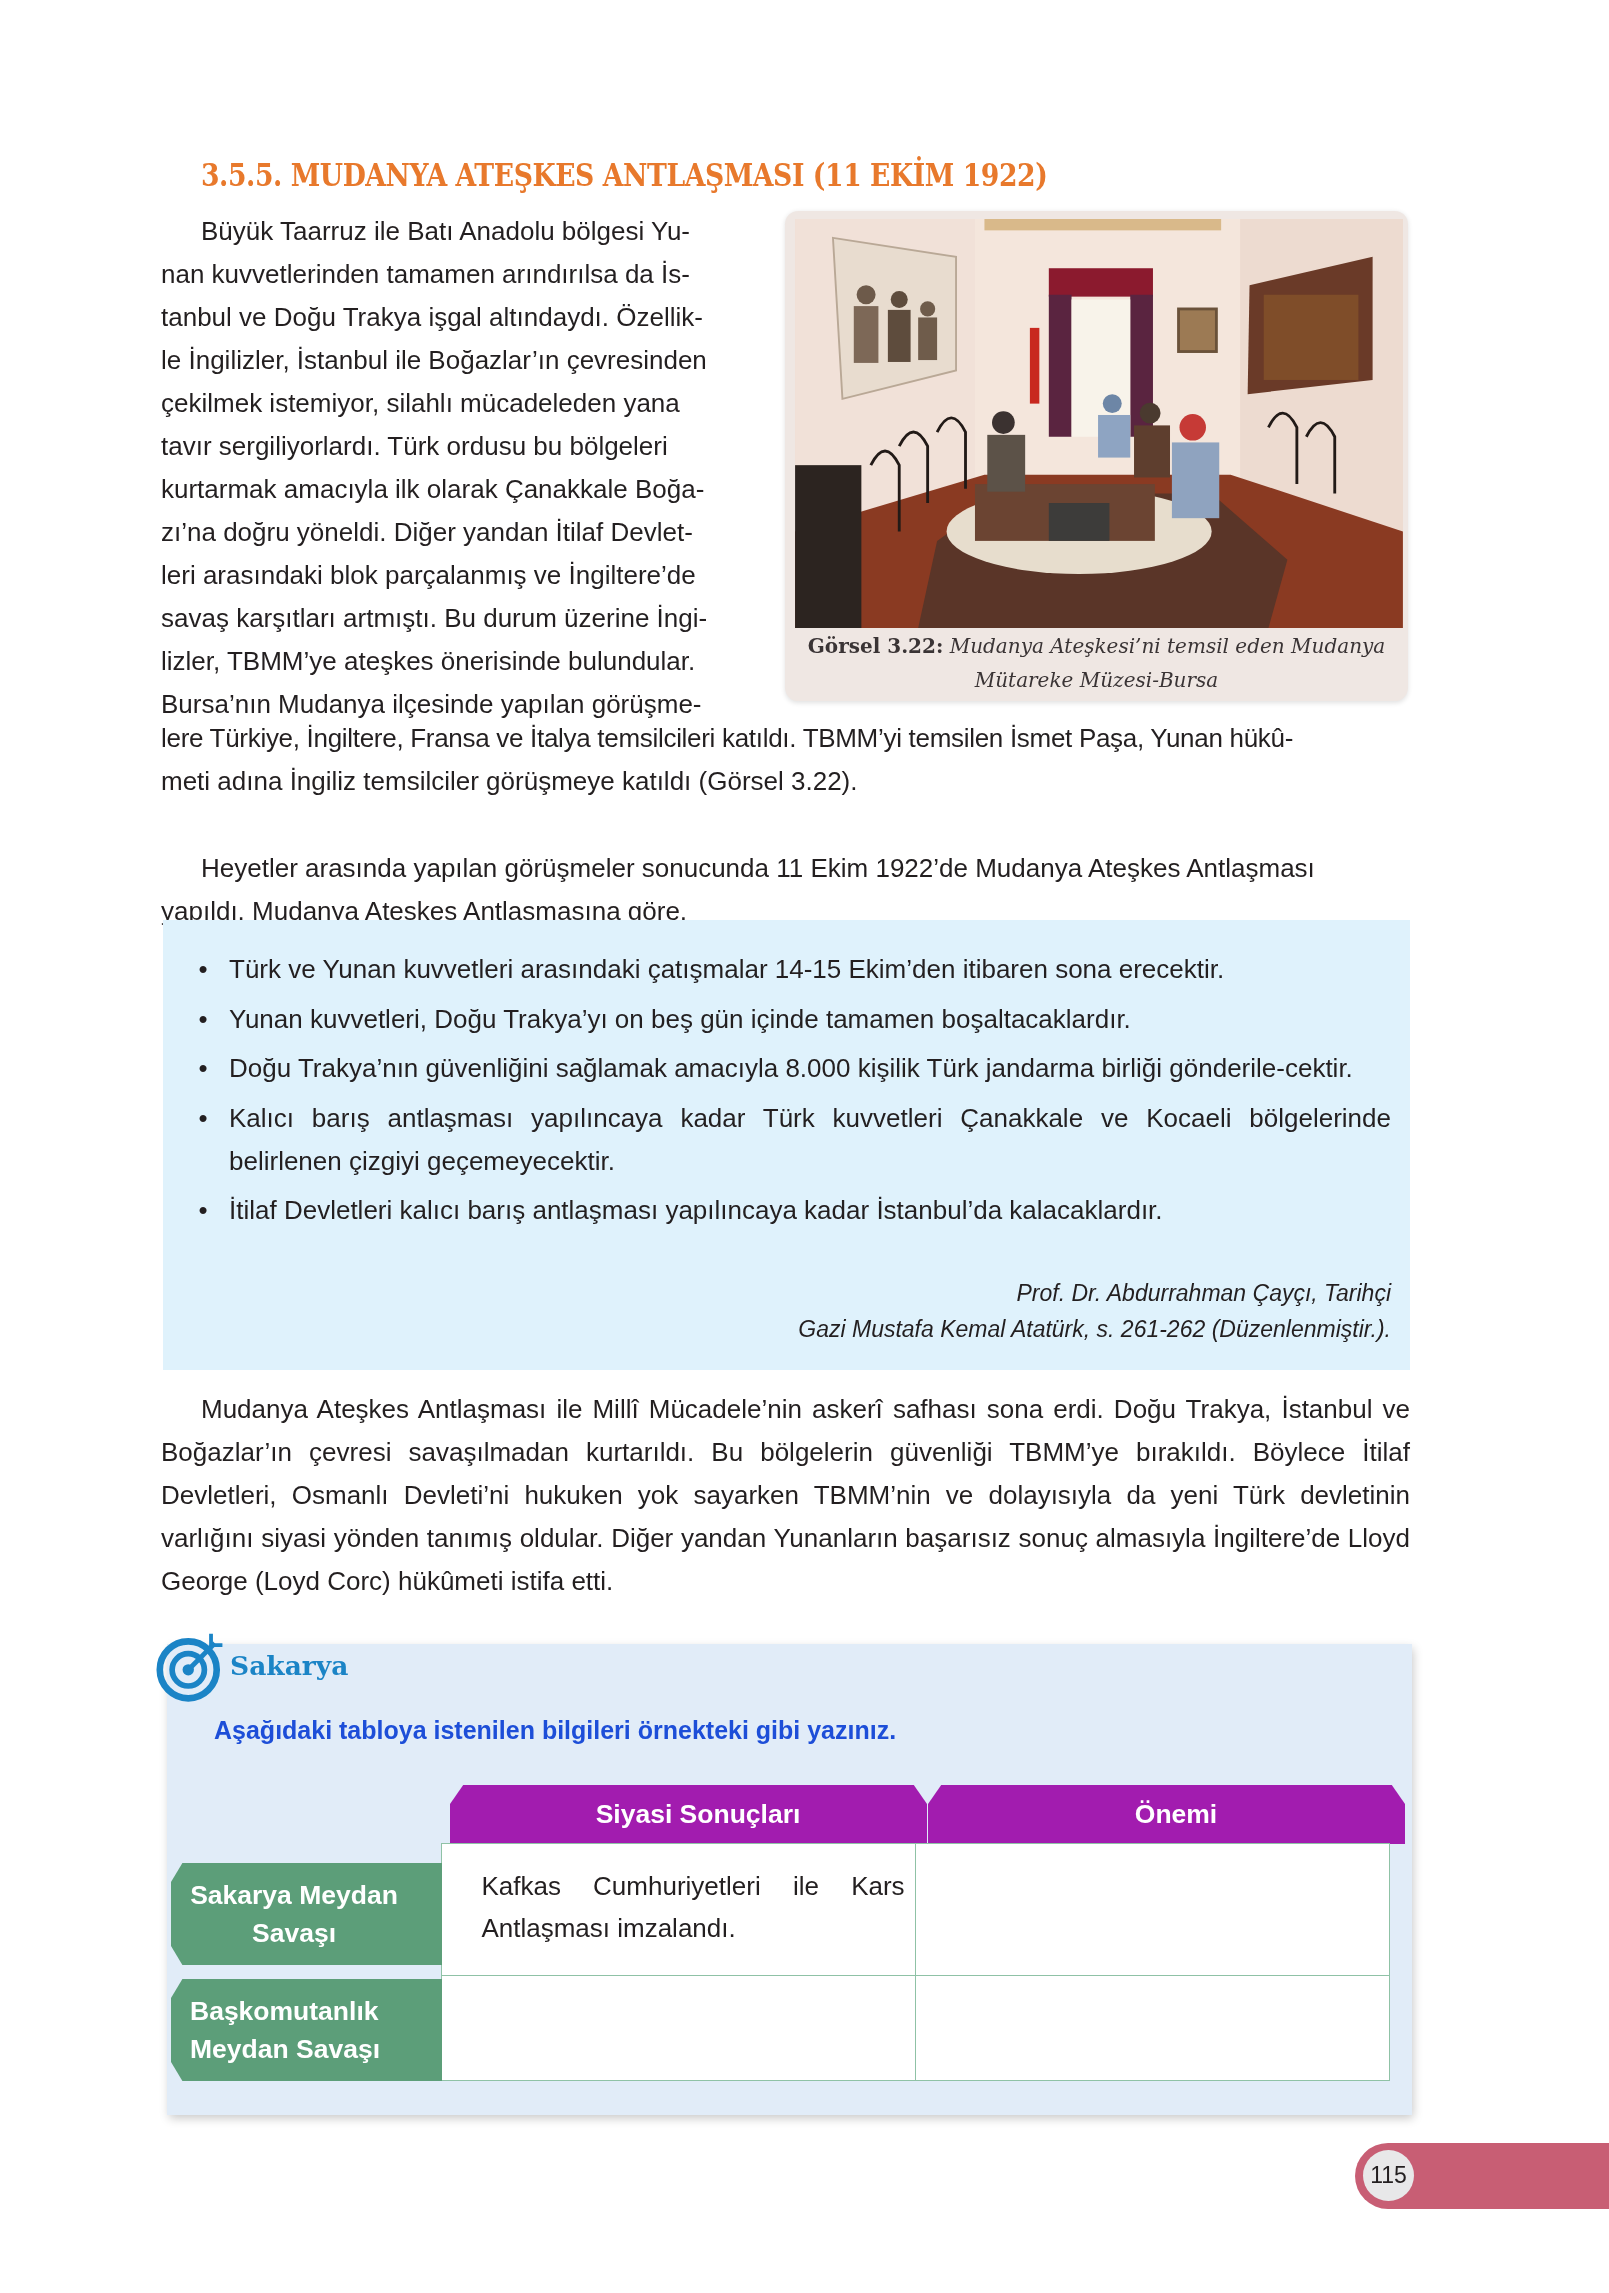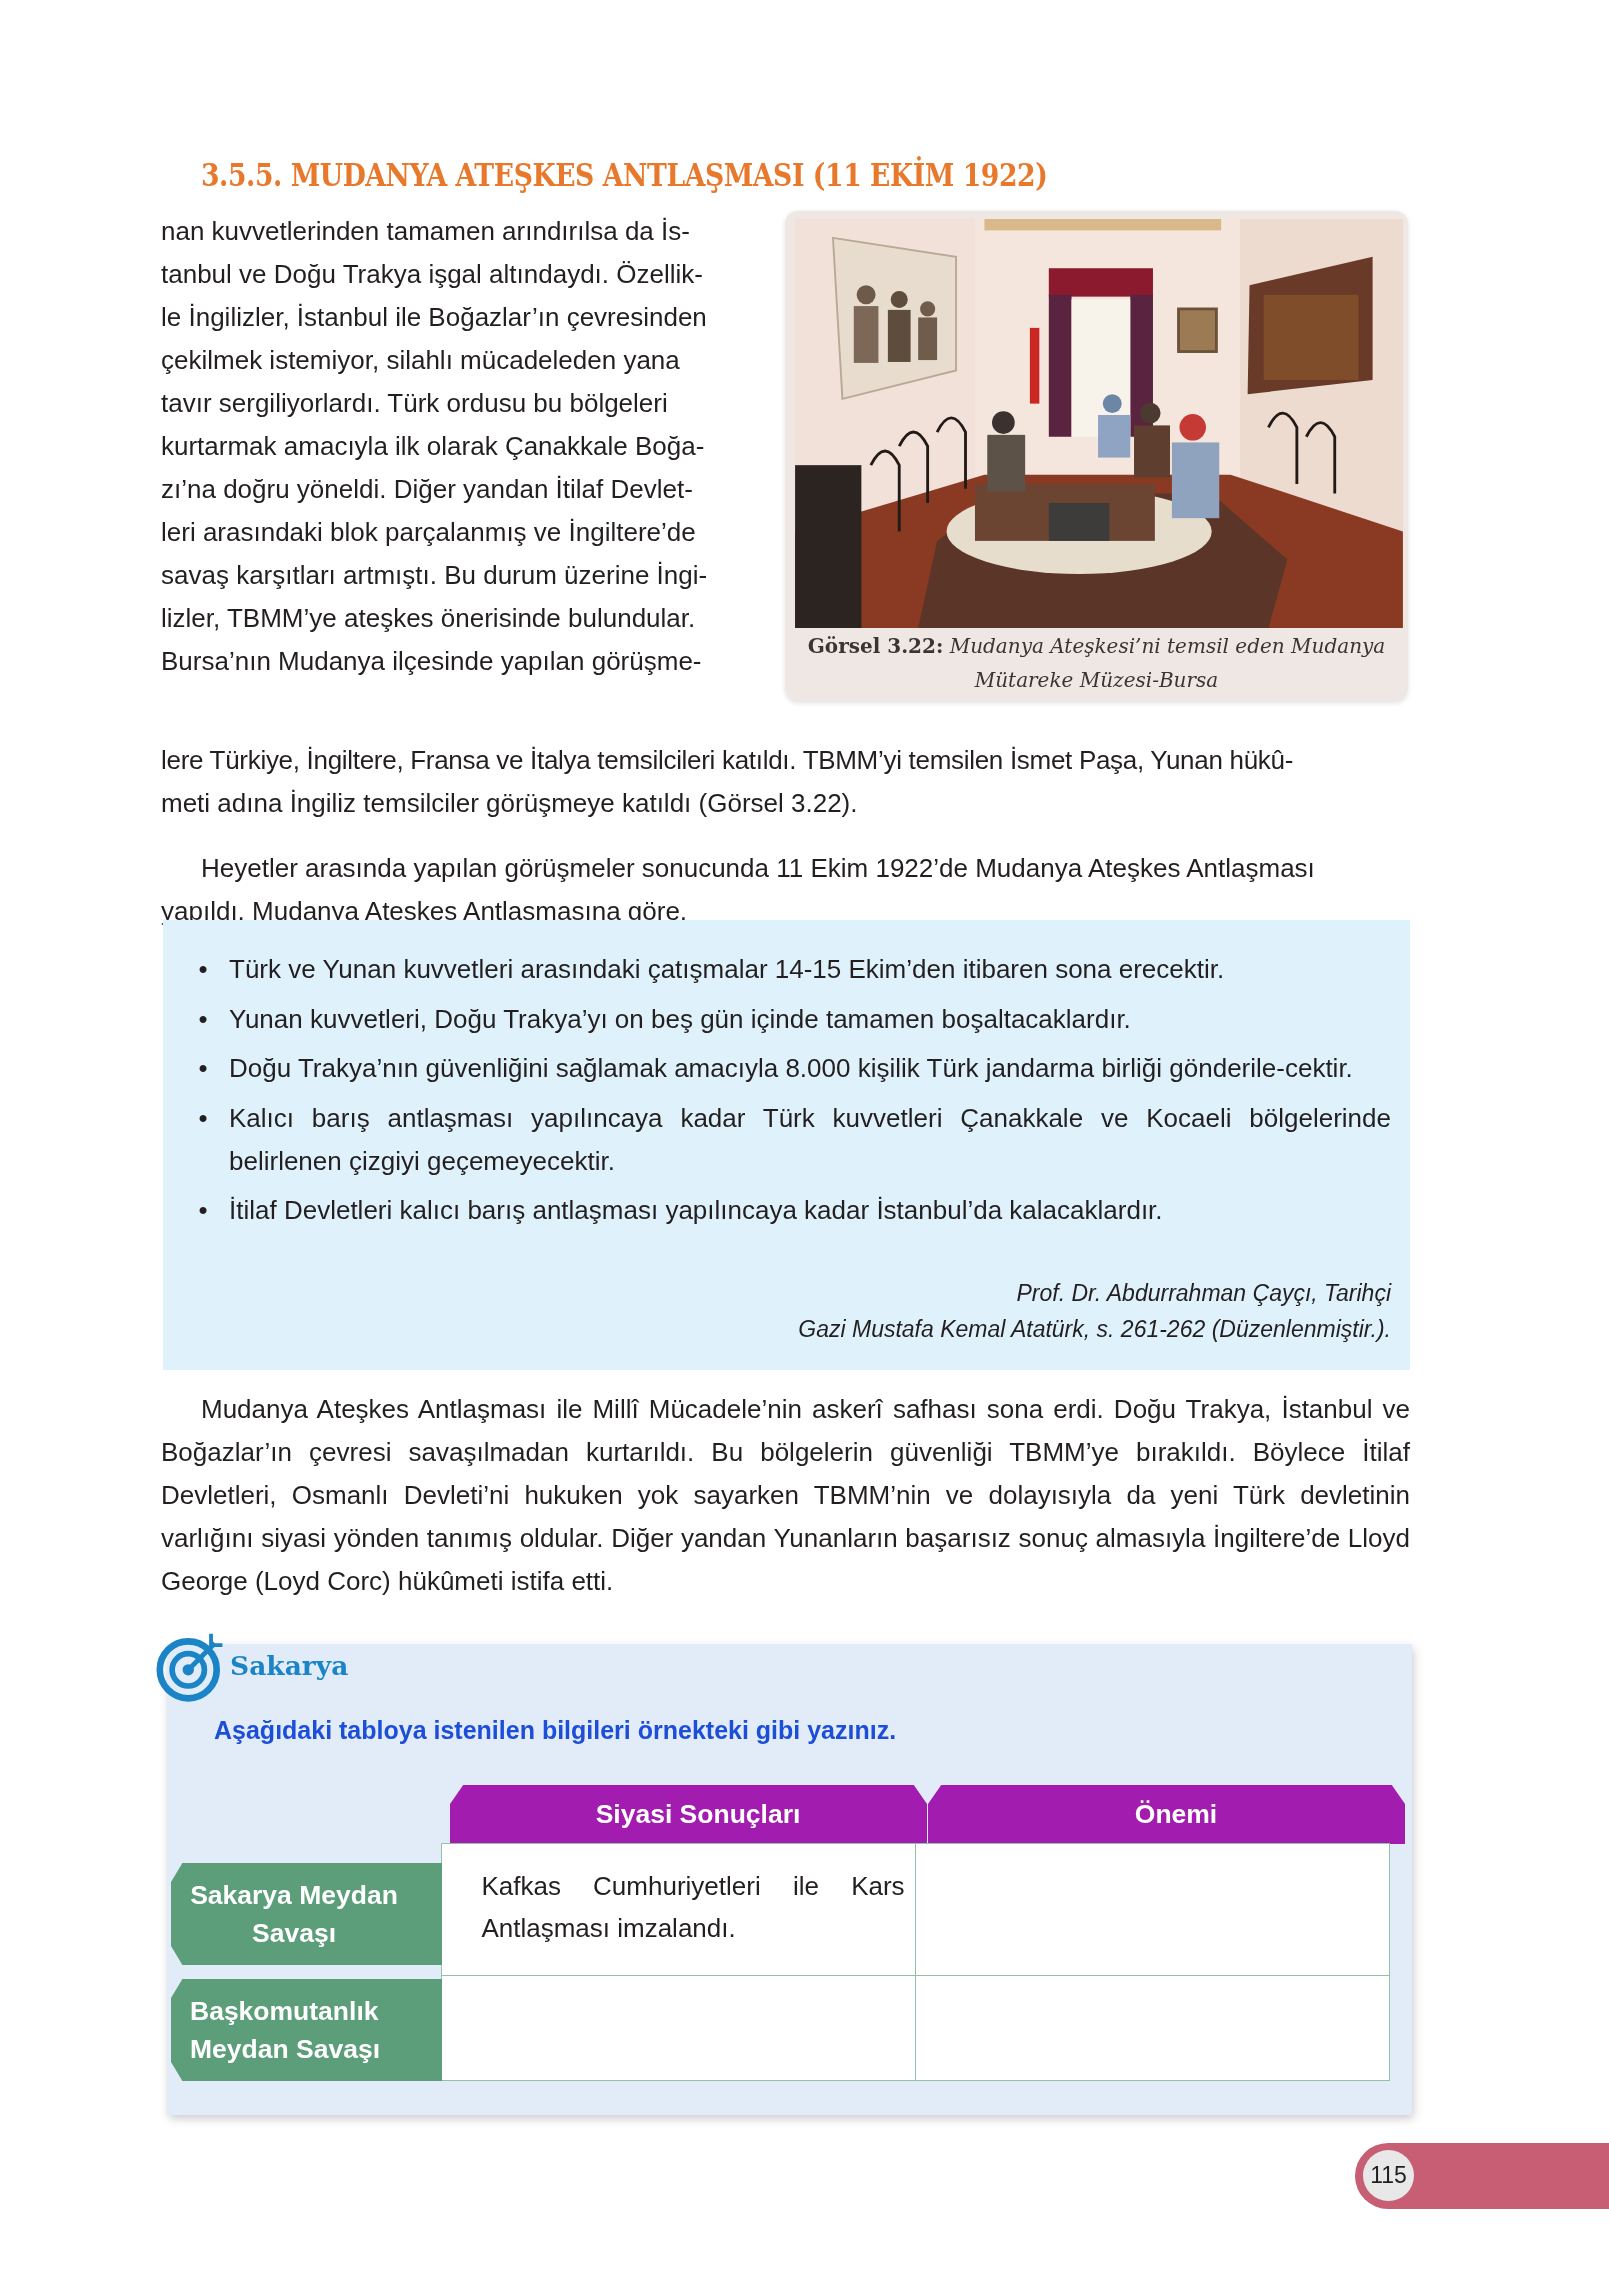--- a/index.html
+++ b/index.html
@@ -12,21 +12,21 @@
   .title {
     left: 201px; top: 157px; font-family: "DejaVu Serif", serif; font-weight: bold;
     font-size: 31px; color: #e8792c; letter-spacing: -0.5px; white-space: nowrap;
     transform: scaleX(0.86); transform-origin: left top;
   }
   .para {
     font-size: 26px; line-height: 43px; text-align: justify;
   }
   .para .ind { display: inline-block; width: 40px; }
   .p1 { left: 161px; top: 210px; width: 593px; }
-  .p1b { left: 161px; top: 739px; width: 1249px; }
+  .p1b { left: 161px; top: 717px; width: 1249px; }
   .p2 { left: 161px; top: 816px; width: 1249px; margin-top: 31px; }
   .p3 { left: 161px; top: 1388px; width: 1249px; }
 
   
   .figure {
     left: 785px; top: 211px; width: 623px; height: 490px;
     background: #efe7e3; border-radius: 13.2px;
     box-shadow: 0 1.9px 5.7px rgba(0,0,0,0.12);
   }
   .photo {
@@ -94,20 +94,21 @@
     left: 1363px; top: 2150px; width: 51px; height: 51px; border-radius: 50%;
     background: #e8e8e9; color: #231f20; font-size: 23px; text-align: center; line-height: 51px;
   }
 </style>
 </head>
 <body>
 
 <div class="abs title">3.5.5. MUDANYA ATEŞKES ANTLAŞMASI (11 EKİM 1922)</div>
 
 <div class="abs para p1">
+  <div><span class="ind"></span><span>Büyük Taarruz ile Batı Anadolu bölgesi Yu-</span></div>
   <div>nan kuvvetlerinden tamamen arındırılsa da İs-</div>
   <div>tanbul ve Doğu Trakya işgal altındaydı. Özellik-</div>
   <div>le İngilizler, İstanbul ile Boğazlar’ın çevresinden</div>
   <div>çekilmek istemiyor, silahlı mücadeleden yana</div>
   <div>tavır sergiliyorlardı. Türk ordusu bu bölgeleri</div>
   <div>kurtarmak amacıyla ilk olarak Çanakkale Boğa-</div>
   <div>zı’na doğru yöneldi. Diğer yandan İtilaf Devlet-</div>
   <div>leri arasındaki blok parçalanmış ve İngiltere’de</div>
   <div>savaş karşıtları artmıştı. Bu durum üzerine İngi-</div>
   <div>lizler, TBMM’ye ateşkes önerisinde bulundular.</div>

